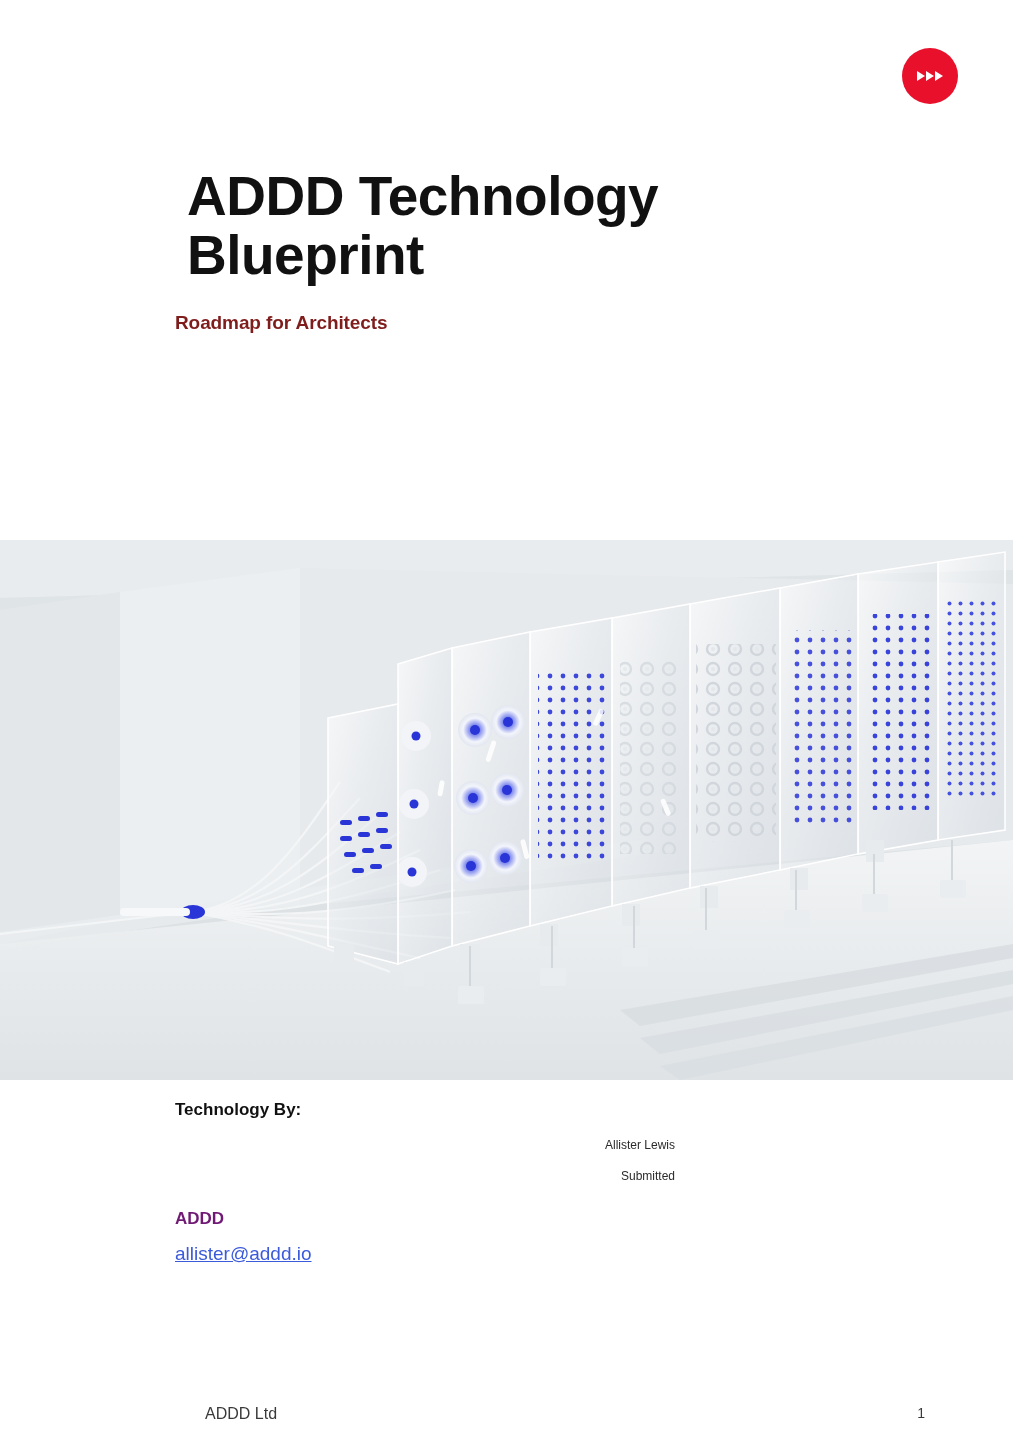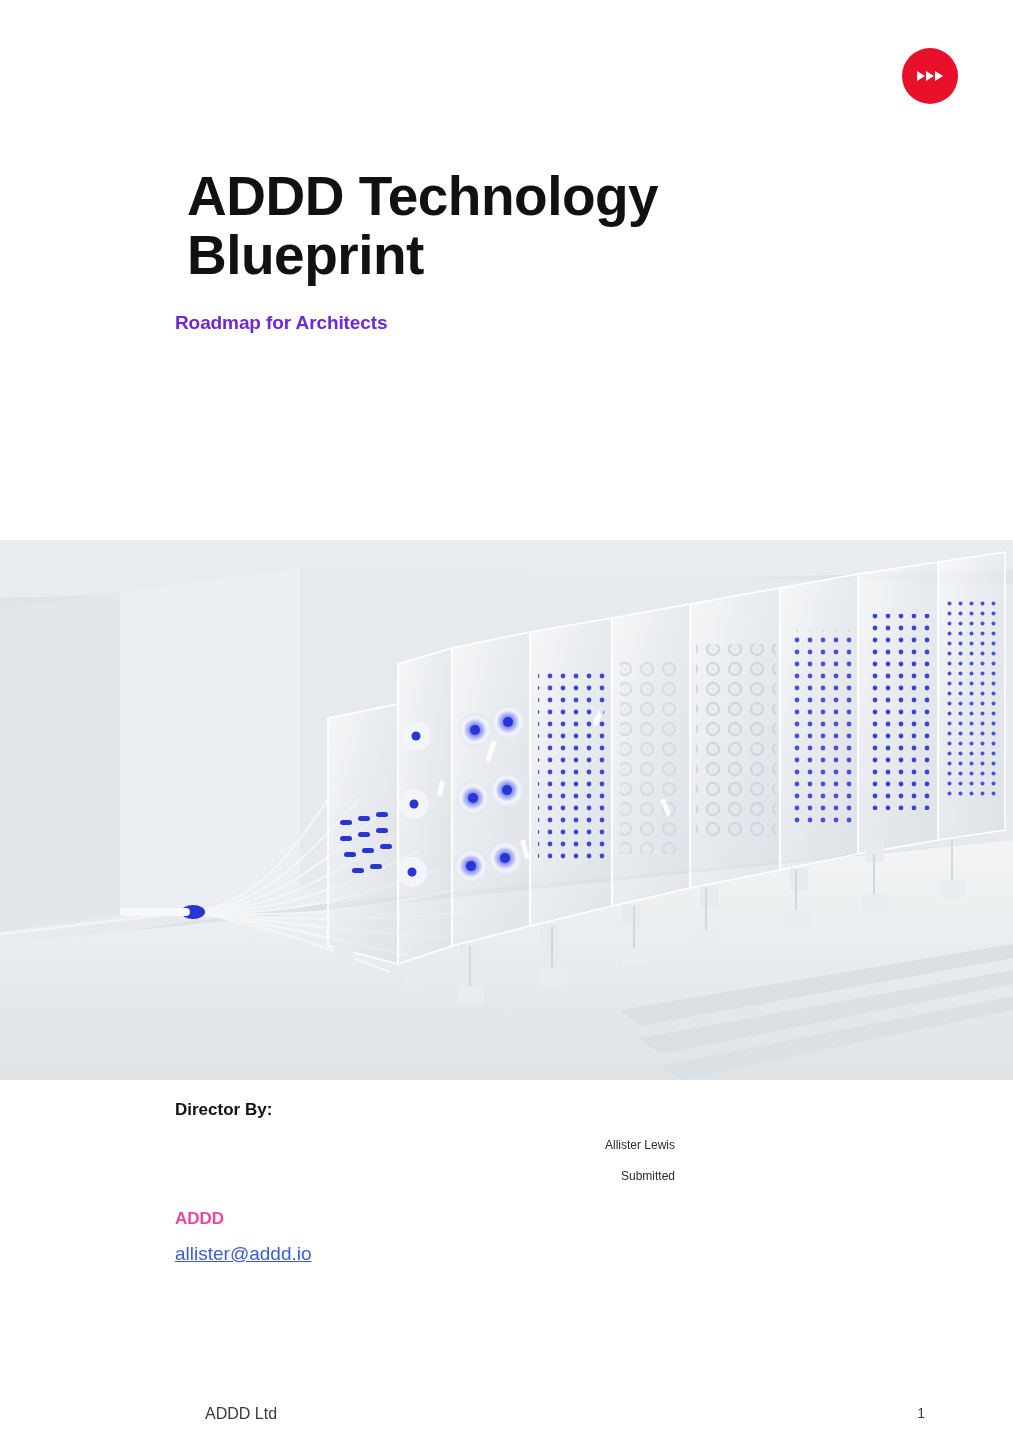--- a/index.html
+++ b/index.html
@@ -43,21 +43,21 @@
     font-weight: bold;
     line-height: 1.08;
     letter-spacing: -0.5px;
     margin: 12px;
     color: #111111;
   }
   .doc-subtitle {
     font-size: 19px;
     font-weight: bold;
     margin: 26px 0 0 0;
-    color: #6d28d9;
+    color: #7f1d1d;
     letter-spacing: -0.1px;
   }
 
   
   .hero {
     position: absolute;
     left: 0;
     top: 540px;
     width: 1013px;
     height: 540px;
@@ -82,21 +82,21 @@
   .submitted .person,
   .submitted .role {
     font-size: 12px;
     color: #2b2b2b;
     margin: 0 0 17px 8px;
     text-align: right;
   }
   .submitted .company {
     font-size: 17px;
     font-weight: bold;
-    color: #ec4899;
+    color: #701a75;
     margin: 26px 0 14px 0;
   }
   .submitted .email {
     font-size: 19px;
     color: #3b5bdb;
     text-decoration: underline;
     display: inline-block;
     cursor: pointer;
   }
 
@@ -315,21 +315,21 @@
       <rect x="492" y="200" width="5" height="22" rx="2.5" transform="rotate(18 492 200)"></rect>
       <rect x="520" y="300" width="5" height="20" rx="2.5" transform="rotate(-14 520 300)"></rect>
       <rect x="600" y="168" width="5" height="18" rx="2.5" transform="rotate(25 600 168)"></rect>
       <rect x="660" y="260" width="5" height="18" rx="2.5" transform="rotate(-22 660 260)"></rect>
       <rect x="440" y="240" width="5" height="16" rx="2.5" transform="rotate(10 440 240)"></rect>
     </g>
   </svg>
 </div>
 
 <div class="submitted">
-  <p class="label">Director By:</p>
+  <p class="label">Technology By:</p>
   <p class="person">Allister Lewis</p>
   <p class="role">Submitted</p>
   <p class="company">ADDD</p>
   <a class="email" href="#">allister@addd.io</a>
 </div>
 
 <div class="footer">
   <span class="org">ADDD Ltd</span>
   <span class="page-num">1</span>
 </div>

